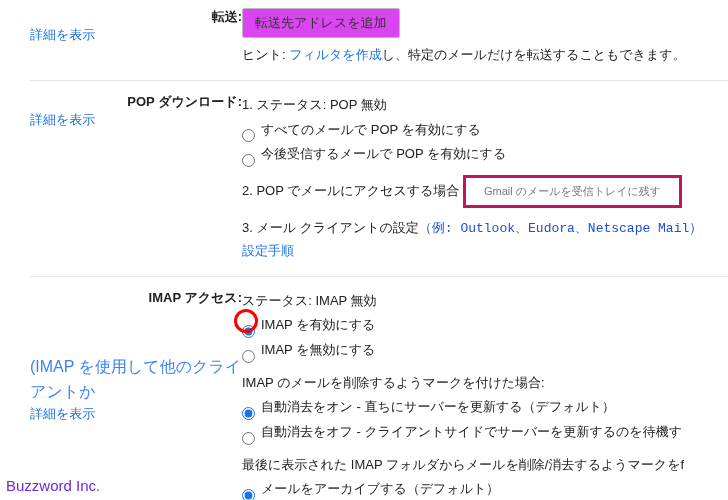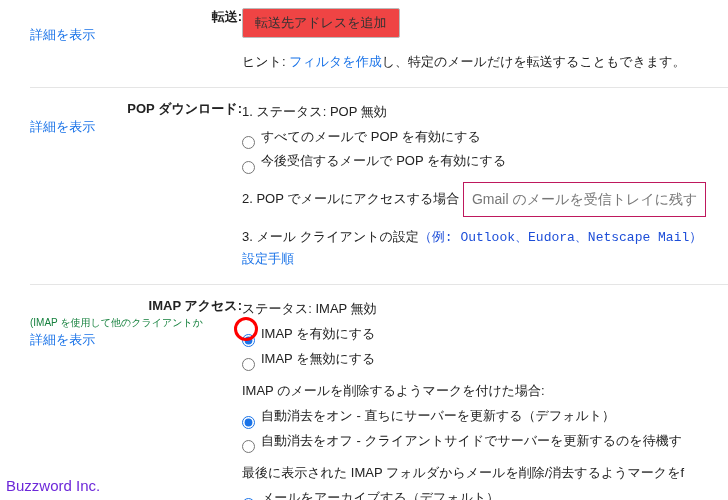--- a/index.html
+++ b/index.html
@@ -35,59 +35,60 @@
     .section-title {
       font-weight: bold;
       text-align: right;
     }
     .link {
       color: #1a73e8;
       text-decoration: none;
       cursor: pointer;
     }
     .sublabel {
-      color: #15803d;
-      font-size: 10px;
+      color: #3b82f6;
+      font-size: 16px;
       line-height: 1.6;
+      margin-top: 47px;
     }
     .btn {
       border: 1px solid #bbb;
-      background: #ef4444;
+      background: #d946ef;
       padding: 5px 12px;
       font-size: 13px;
       cursor: pointer;
       color: #333;
       border-radius: 2px;
     }
     .hint-row {
-      margin-top: 15px;
+      margin-top: 8px;
     }
     .row {
       line-height: 1.9;
     }
     .bold {
       font-weight: normal;
     }
     .spacer {
       height: 8px;
     }
     .radio-row {
       display: flex;
       align-items: flex-end;
       line-height: 1.9;
     }
     input[type="radio"] {
       margin-right: 6px;
       accent-color: #1a73e8;
     }
     .select {
-      border: 1px solid #be185d;
+      border: 3px solid #be185d;
       background: #fff;
-      padding: 3px 8px;
-      font-size: 14px;
+      padding: 3px 18px;
+      font-size: 11px;
       color: #777;
       display: inline-block;
       vertical-align: middle;
       min-width: 180px;
     }
     .example-text {
       color: #1d4ed8;
       font-weight: normal;
       font-family: Liberation Mono, monospace;
     }

